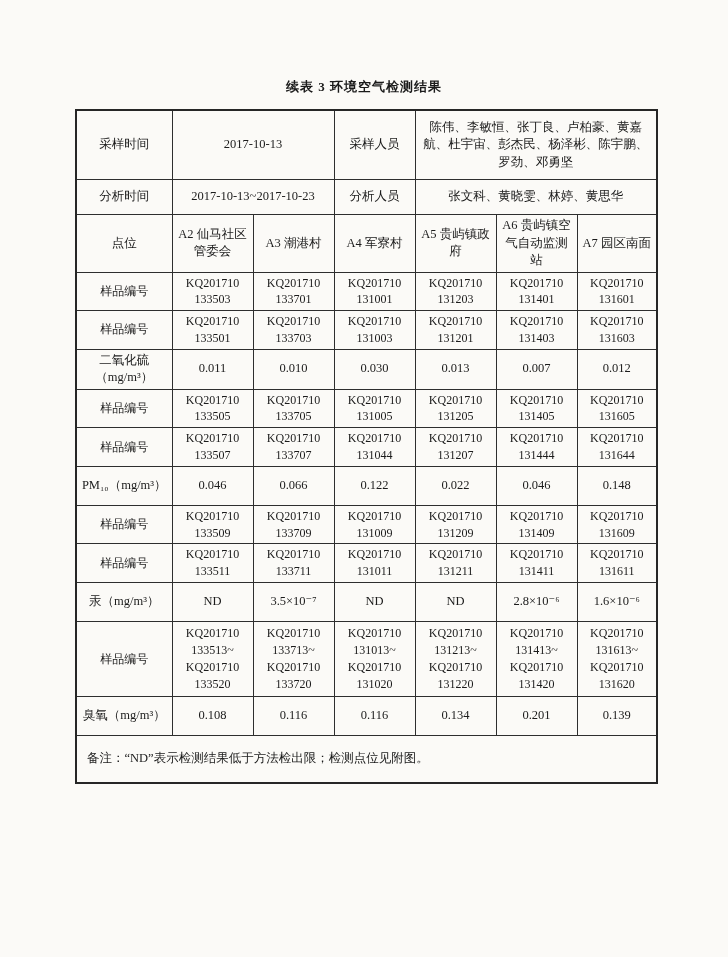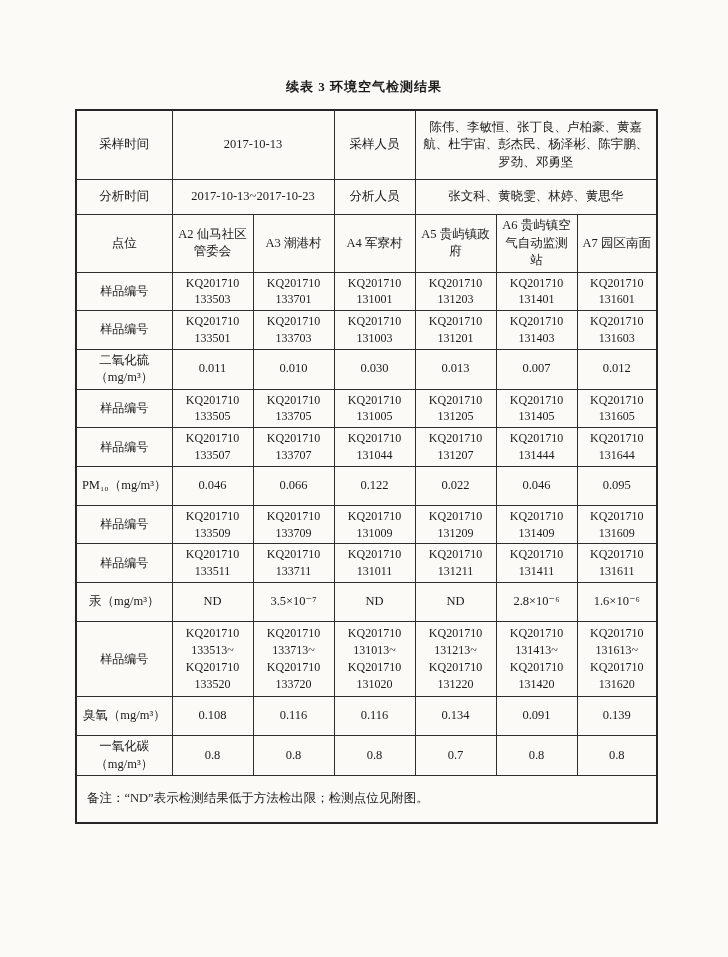--- a/index.html
+++ b/index.html
@@ -169,21 +169,21 @@
           <td>KQ201710
 131644</td>
         </tr>
         <tr class="measure-row">
           <td>PM₁₀（mg/m³）</td>
           <td>0.046</td>
           <td>0.066</td>
           <td>0.122</td>
           <td>0.022</td>
           <td>0.046</td>
-          <td>0.095</td>
+          <td>0.148</td>
         </tr>
         <tr class="sample-row">
           <td>样品编号</td>
           <td>KQ201710
 133509</td>
           <td>KQ201710
 133709</td>
           <td>KQ201710
 131009</td>
           <td>KQ201710
@@ -243,32 +243,22 @@
 131613~
 KQ201710
 131620</td>
         </tr>
         <tr class="measure-row">
           <td>臭氧（mg/m³）</td>
           <td>0.108</td>
           <td>0.116</td>
           <td>0.116</td>
           <td>0.134</td>
-          <td>0.091</td>
+          <td>0.201</td>
           <td>0.139</td>
-        </tr>
-        <tr class="measure-row">
-          <td>一氧化碳
-（mg/m³）</td>
-          <td>0.8</td>
-          <td>0.8</td>
-          <td>0.8</td>
-          <td>0.7</td>
-          <td>0.8</td>
-          <td>0.8</td>
         </tr>
         <tr class="note-row">
         <td colspan="7">备注：“ND”表示检测结果低于方法检出限；检测点位见附图。</td>
       </tr>
     </tbody>
   </table>
 
 </div>
 
 </body></html>

